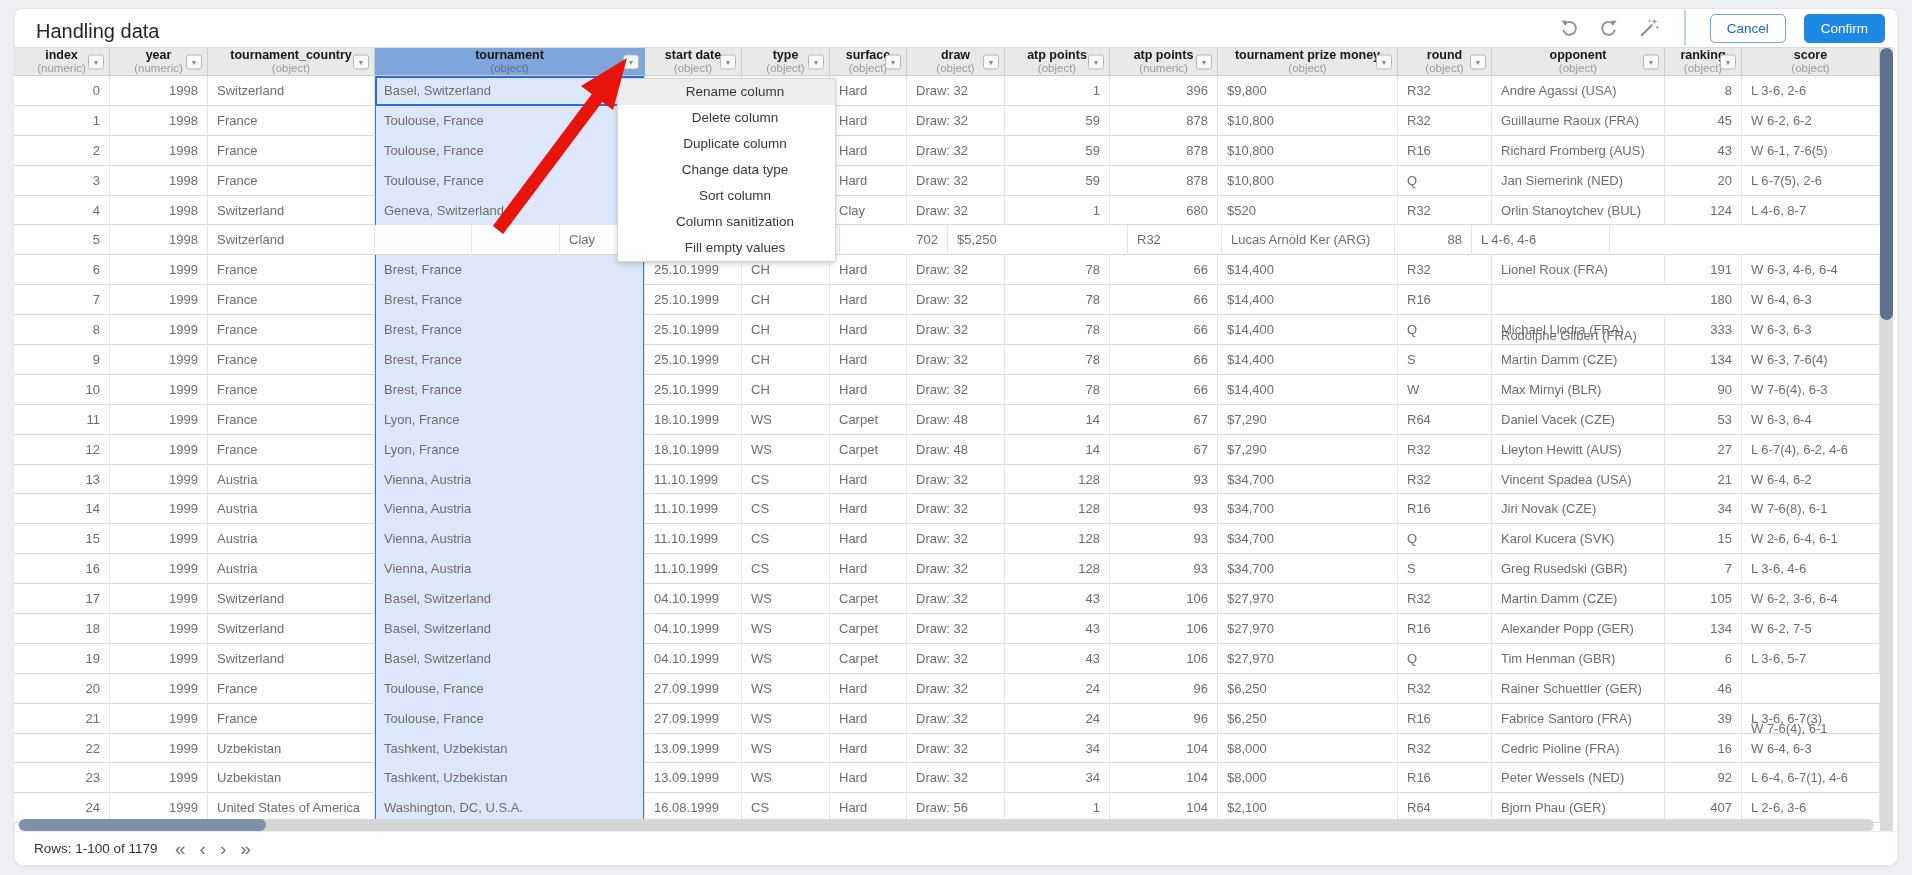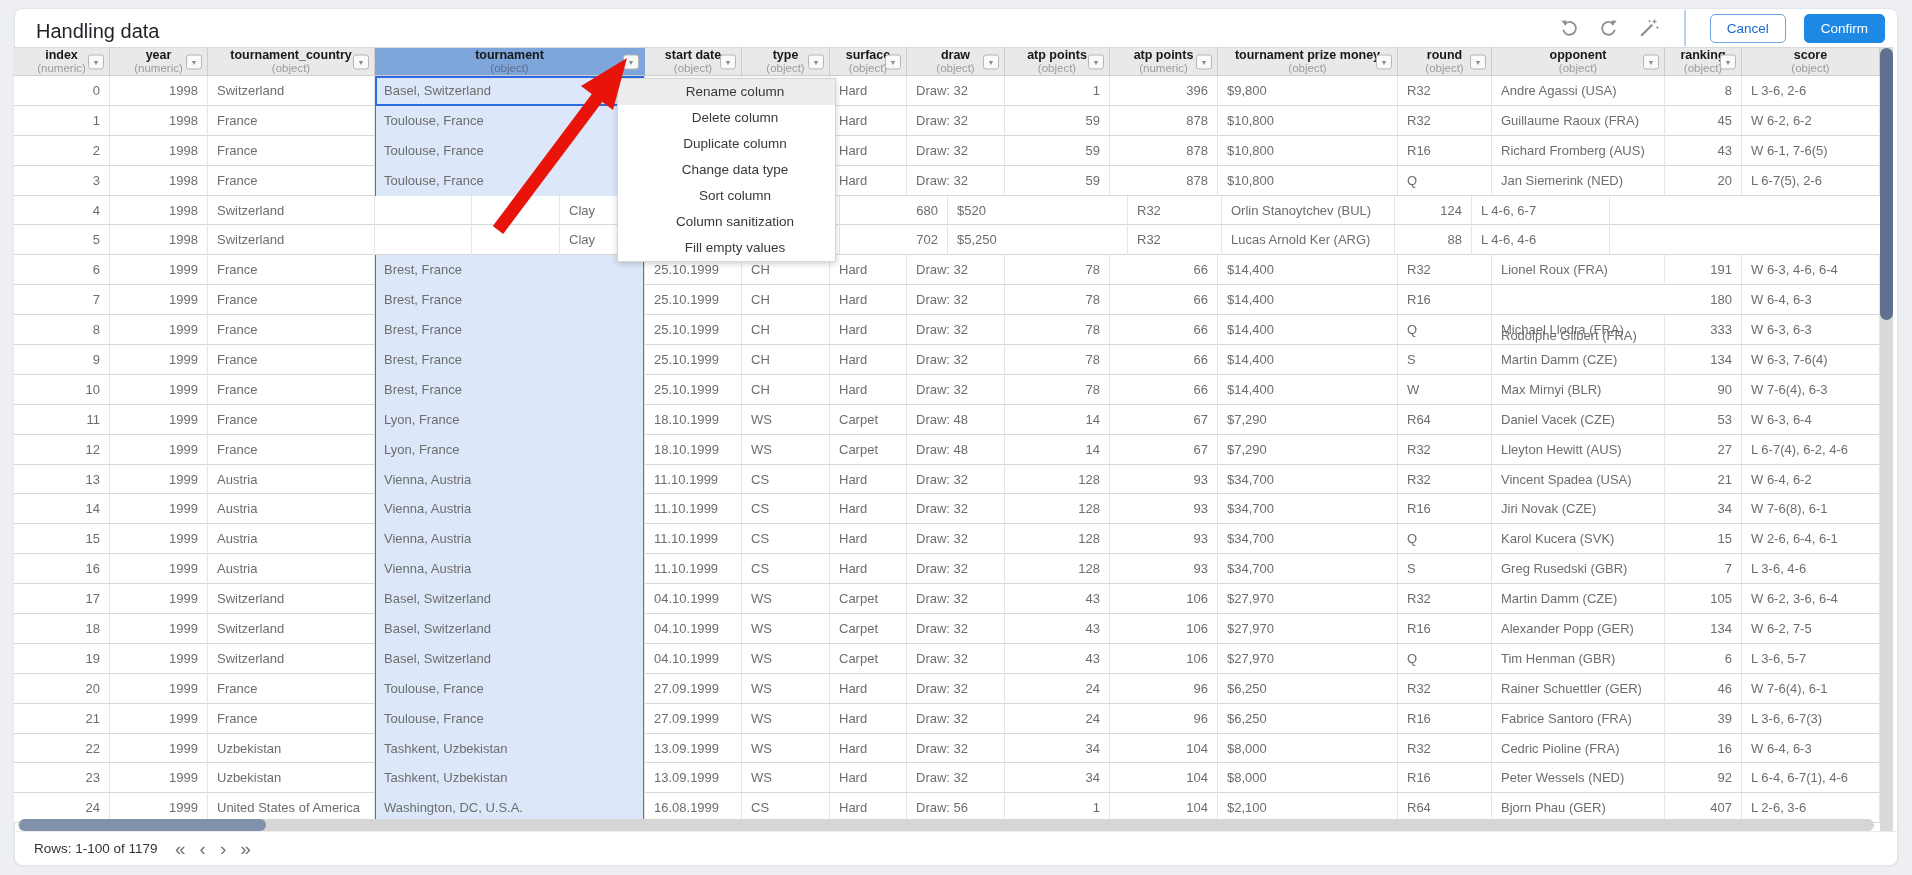--- a/index.html
+++ b/index.html
@@ -233,31 +233,32 @@
       <div class="cell" style="width: 180px;">$10,800</div>
       <div class="cell" style="width: 94px;">Q</div>
       <div class="cell" style="width: 173px;">Jan Siemerink (NED)</div>
       <div class="cell num" style="width: 77px;">20</div>
       <div class="cell" style="width: 138px;">L 6-7(5), 2-6</div>
     </div>
     <div class="trow">
       <div class="cell num" style="width: 96px;">4</div>
       <div class="cell num" style="width: 98px;">1998</div>
       <div class="cell" style="width: 167px;">Switzerland</div>
+      <div class="cell colsel" style="width: 270px;">Geneva, Switzerland</div>
       <div class="cell" style="width: 97px;"></div>
       <div class="cell" style="width: 88px;"></div>
       <div class="cell" style="width: 77px;">Clay</div>
       <div class="cell" style="width: 98px;">Draw: 32</div>
       <div class="cell num" style="width: 105px;">1</div>
       <div class="cell num" style="width: 108px;">680</div>
       <div class="cell" style="width: 180px;">$520</div>
       <div class="cell" style="width: 94px;">R32</div>
       <div class="cell" style="width: 173px;">Orlin Stanoytchev (BUL)</div>
       <div class="cell num" style="width: 77px;">124</div>
-      <div class="cell" style="width: 138px;">L 4-6, 6-7</div>
+      <div class="cell" style="width: 138px;">L 4-6, 8-7</div>
     </div>
     <div class="trow">
       <div class="cell num" style="width: 96px;">5</div>
       <div class="cell num" style="width: 98px;">1998</div>
       <div class="cell" style="width: 167px;">Switzerland</div>
       <div class="cell" style="width: 97px;"></div>
       <div class="cell" style="width: 88px;"></div>
       <div class="cell" style="width: 77px;">Clay</div>
       <div class="cell" style="width: 98px;">Draw: 32</div>
       <div class="cell num" style="width: 105px;">1</div>
@@ -514,21 +515,21 @@
       <div class="cell" style="width: 97px;">27.09.1999</div>
       <div class="cell" style="width: 88px;">WS</div>
       <div class="cell" style="width: 77px;">Hard</div>
       <div class="cell" style="width: 98px;">Draw: 32</div>
       <div class="cell num" style="width: 105px;">24</div>
       <div class="cell num" style="width: 108px;">96</div>
       <div class="cell" style="width: 180px;">$6,250</div>
       <div class="cell" style="width: 94px;">R32</div>
       <div class="cell" style="width: 173px;">Rainer Schuettler (GER)</div>
       <div class="cell num" style="width: 77px;">46</div>
-      <div class="cell" style="width: 138px;">W 7-6(4), 6-1</div>
+      <div class="cell" style="width: 138px; margin-top: 40px;">W 7-6(4), 6-1</div>
     </div>
     <div class="trow">
       <div class="cell num" style="width: 96px;">21</div>
       <div class="cell num" style="width: 98px;">1999</div>
       <div class="cell" style="width: 167px;">France</div>
       <div class="cell colsel" style="width: 270px;">Toulouse, France</div>
       <div class="cell" style="width: 97px;">27.09.1999</div>
       <div class="cell" style="width: 88px;">WS</div>
       <div class="cell" style="width: 77px;">Hard</div>
       <div class="cell" style="width: 98px;">Draw: 32</div>

